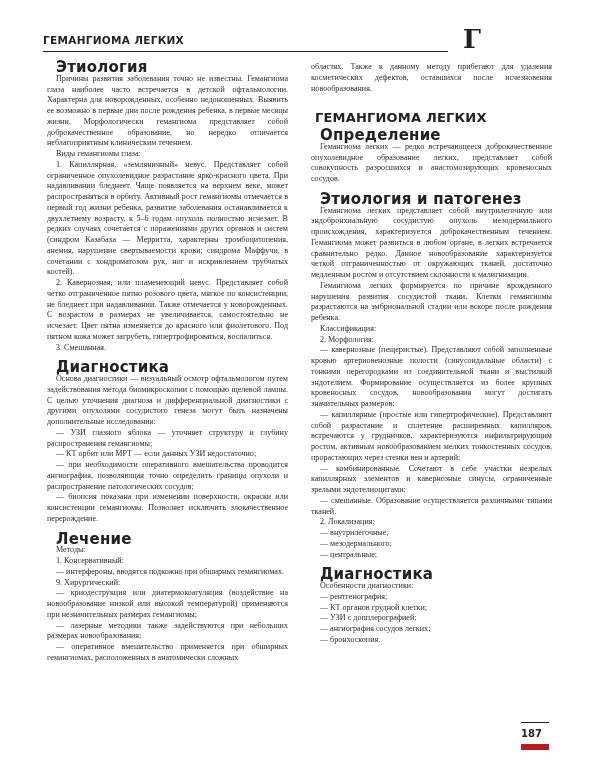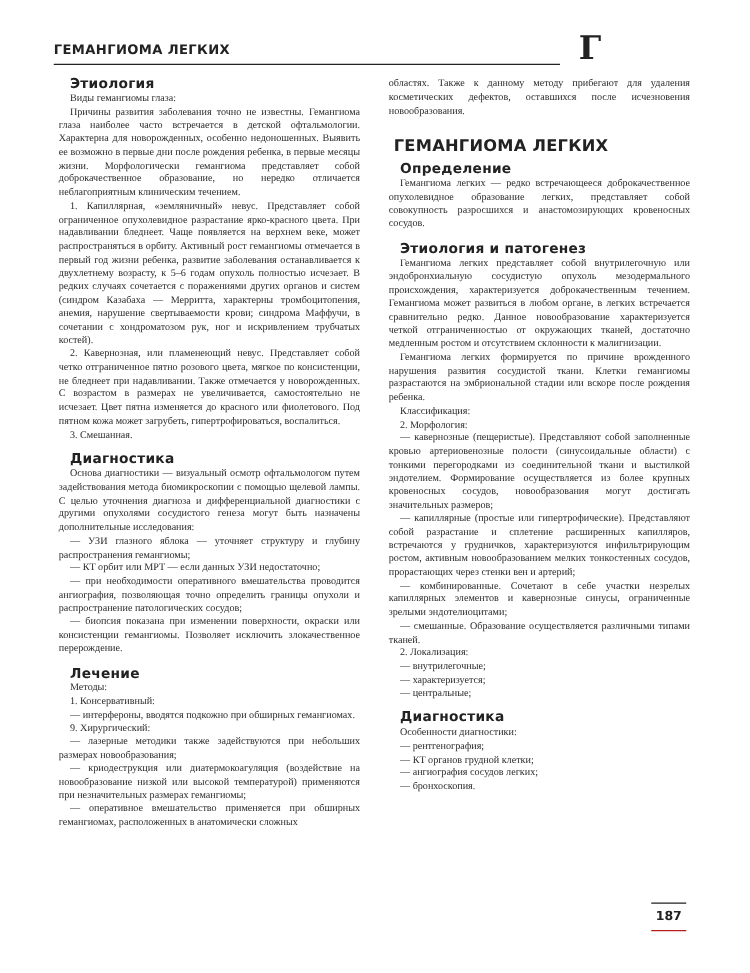--- a/index.html
+++ b/index.html
@@ -11,59 +11,59 @@
          letter-spacing:0.3px; color:#222; position:absolute; top:3px; left:0; }
   .letter { position:absolute; left:463px; top:24px; font-family:"DejaVu Serif", serif;
          font-weight:bold; font-size:26px; color:#222; }
   .col { position:absolute; top:62px; width:241px; font-size:8.1px; line-height:10.75px;
          text-align:justify; }
   .col.left { left:47px; }
   .col.right { left:311px; }
   .col p { margin:0; text-indent:9px; hyphens:auto; }
   .col p.li { text-indent:9px; }
   .col p.noind { text-indent:0; }
-  h3 { font-family:"DejaVu Sans", sans-serif; font-weight:bold; font-size:11px; margin:9px 0 1px 9px;
+  h3 { font-family:"DejaVu Sans", sans-serif; font-weight:bold; font-size:15px; margin:9px 0 1px 9px;
        color:#222; letter-spacing:0.2px; }
   h3.first { margin-top:0; }
   h2 { font-family:"DejaVu Sans", sans-serif; font-weight:bold; font-size:13px; margin:19px 0 6px 4px;
        color:#222; letter-spacing:0.2px; }
   .page-number { position:absolute; left:521px; top:722px; width:28px; height:21px;
-       border-top:1px solid #222; border-bottom:1px solid #b91c1c;
-       font-family:"DejaVu Sans", sans-serif; font-weight:bold; font-size:10px; text-align:center; line-height:21px; color:#222; }
+       border-top:1px solid #222; border-bottom:6px solid #b91c1c;
+       font-family:"DejaVu Sans", sans-serif; font-weight:bold; font-size:10px; line-height:21px; color:#222; }
 </style>
 </head>
 <body>
 
 <div class="running-head">
   <span>ГЕМАНГИОМА ЛЕГКИХ</span>
 </div>
 <div class="letter">Г</div>
 
 <div class="col left">
   <h3 class="first">Этиология</h3>
+  <p>Причины развития заболевания точно не известны. Гемангиома глаза наиболее часто встречается в детской офтальмологии. Характерна для новорожденных, особенно недоношенных. Выявить ее возможно в первые дни после рождения ребенка, в первые месяцы жизни. Морфологически гемангиома представляет собой доброкачественное образование, но нередко отличается неблагоприятным клиническим течением.</p>
   <p>Виды гемангиомы глаза:</p>
-  <p>Причины развития заболевания точно не известны. Гемангиома глаза наиболее часто встречается в детской офтальмологии. Характерна для новорожденных, особенно недоношенных. Выявить ее возможно в первые дни после рождения ребенка, в первые месяцы жизни. Морфологически гемангиома представляет собой доброкачественное образование, но нередко отличается неблагоприятным клиническим течением.</p>
   <p>1. Капиллярная, «земляничный» невус. Представляет собой ограниченное опухолевидное разрастание ярко-красного цвета. При надавливании бледнеет. Чаще появляется на верхнем веке, может распространяться в орбиту. Активный рост гемангиомы отмечается в первый год жизни ребенка, развитие заболевания останавливается к двухлетнему возрасту, к 5–6 годам опухоль полностью исчезает. В редких случаях сочетается с поражениями других органов и систем (синдром Казабаха — Мерритта, характерны тромбоцитопения, анемия, нарушение свертываемости крови; синдрома Маффучи, в сочетании с хондроматозом рук, ног и искривлением трубчатых костей).</p>
   <p>2. Кавернозная, или пламенеющий невус. Представляет собой четко отграниченное пятно розового цвета, мягкое по консистенции, не бледнеет при надавливании. Также отмечается у новорожденных. С возрастом в размерах не увеличивается, самостоятельно не исчезает. Цвет пятна изменяется до красного или фиолетового. Под пятном кожа может загрубеть, гипертрофироваться, воспалиться.</p>
   <p>3. Смешанная.</p>
 
   <h3>Диагностика</h3>
   <p>Основа диагностики — визуальный осмотр офтальмологом путем задействования метода биомикроскопии с помощью щелевой лампы. С целью уточнения диагноза и дифференциальной диагностики с другими опухолями сосудистого генеза могут быть назначены дополнительные исследования:</p>
   <p class="li">— УЗИ глазного яблока — уточняет структуру и глубину распространения гемангиомы;</p>
   <p class="li">— КТ орбит или МРТ — если данных УЗИ недостаточно;</p>
   <p class="li">— при необходимости оперативного вмешательства проводится ангиография, позволяющая точно определить границы опухоли и распространение патологических сосудов;</p>
   <p class="li">— биопсия показана при изменении поверхности, окраски или консистенции гемангиомы. Позволяет исключить злокачественное перерождение.</p>
 
   <h3>Лечение</h3>
   <p>Методы:</p>
   <p>1. Консервативный:</p>
   <p class="li">— интерфероны, вводятся подкожно при обширных гемангиомах.</p>
   <p>9. Хирургический:</p>
+  <p class="li">— криодеструкция или диатермокоагуляция (воздействие на новообразование низкой или высокой температурой) применяются при незначительных размерах гемангиомы;</p>
   <p class="li">— лазерные методики также задействуются при небольших размерах новообразования;</p>
-  <p class="li">— криодеструкция или диатермокоагуляция (воздействие на новообразование низкой или высокой температурой) применяются при незначительных размерах гемангиомы;</p>
   <p class="li">— оперативное вмешательство применяется при обширных гемангиомах, расположенных в анатомически сложных</p>
 </div>
 
 <div class="col right">
   <p class="noind">областях. Также к данному методу прибегают для удаления косметических дефектов, оставшихся после исчезновения новообразования.</p>
   <h2>ГЕМАНГИОМА ЛЕГКИХ</h2>
 
   <h3 class="first">Определение</h3>
   <p>Гемангиома легких — редко встречающееся доброкачественное опухолевидное образование легких, представляет собой совокупность разросшихся и анастомозирующих кровеносных сосудов.</p>
 
@@ -71,24 +71,25 @@
   <p>Гемангиома легких представляет собой внутрилегочную или эндобронхиальную сосудистую опухоль мезодермального происхождения, характеризуется доброкачественным течением. Гемангиома может развиться в любом органе, в легких встречается сравнительно редко. Данное новообразование характеризуется четкой отграниченностью от окружающих тканей, достаточно медленным ростом и отсутствием склонности к малигнизации.</p>
   <p>Гемангиома легких формируется по причине врожденного нарушения развития сосудистой ткани. Клетки гемангиомы разрастаются на эмбриональной стадии или вскоре после рождения ребенка.</p>
   <p>Классификация:</p>
   <p>2. Морфология:</p>
   <p class="li">— кавернозные (пещеристые). Представляют собой заполненные кровью артериовенозные полости (синусоидальные области) с тонкими перегородками из соединительной ткани и выстилкой эндотелием. Формирование осуществляется из более крупных кровеносных сосудов, новообразования могут достигать значительных размеров;</p>
   <p class="li">— капиллярные (простые или гипертрофические). Представляют собой разрастание и сплетение расширенных капилляров, встречаются у грудничков, характеризуются инфильтрирующим ростом, активным новообразованием мелких тонкостенных сосудов, прорастающих через стенки вен и артерий;</p>
   <p class="li">— комбинированные. Сочетают в себе участки незрелых капиллярных элементов и кавернозные синусы, ограниченные зрелыми эндотелиоцитами;</p>
   <p class="li">— смешанные. Образование осуществляется различными типами тканей.</p>
   <p>2. Локализация:</p>
   <p class="li">— внутрилегочные;</p>
-  <p class="li">— характеризуется;</p>
+  <p class="li">— мезодермального;</p>
   <p class="li">— центральные;</p>
 
   <h3>Диагностика</h3>
   <p>Особенности диагностики:</p>
   <p class="li">— рентгенография;</p>
   <p class="li">— КТ органов грудной клетки;</p>
+  <p class="li">— УЗИ с допплерографией;</p>
   <p class="li">— ангиография сосудов легких;</p>
   <p class="li">— бронхоскопия.</p>
 </div>
 
 <div class="page-number">187</div>
 
 </body></html>

